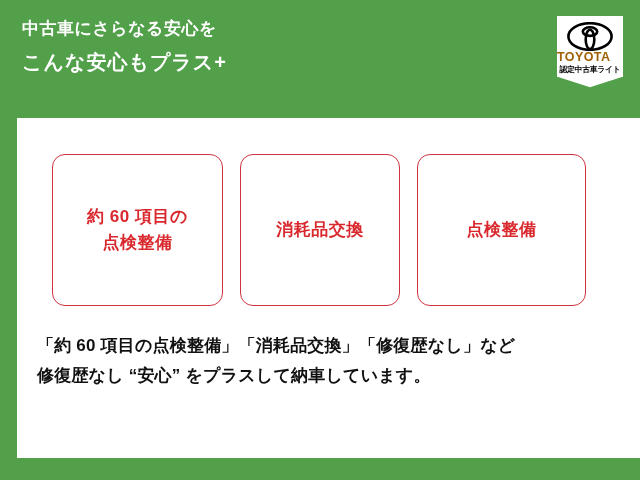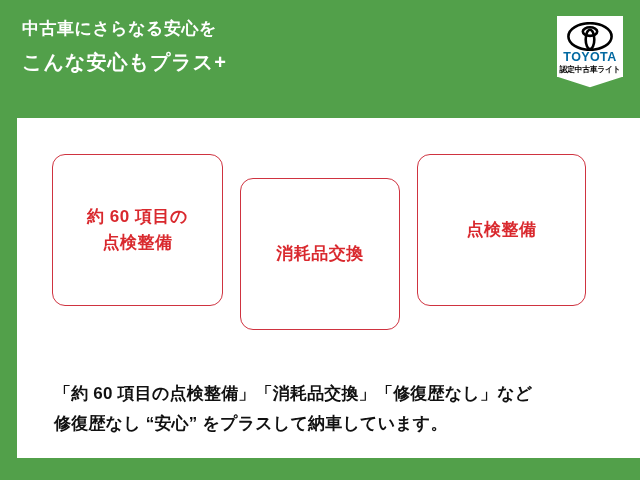--- a/index.html
+++ b/index.html
@@ -71,25 +71,24 @@
     height: 30px;
     display: flex;
     align-items: center;
     justify-content: center;
   }
   #logo-wordmark {
     position: absolute;
     left: 0;
     top: 35px;
     width: 66px;
-    text-align: center;
     font-size: 12.5px;
     font-weight: bold;
     letter-spacing: 0.4px;
-    color: #0369a1;
+    color: #a16207;
     line-height: 13px;
   }
   #logo-tagline {
     position: absolute;
     left: 0;
     top: 49px;
     width: 66px;
     text-align: center;
     font-size: 8px;
     font-weight: bold;
@@ -143,40 +142,39 @@
     height: 152px;
     border: 1.6px solid #cf3340;
     border-radius: 13px;
     box-sizing: border-box;
     display: flex;
     align-items: center;
     justify-content: center;
     background: #ffffff;
   }
   #feature-box-0 { left: 0px;   width: 171px; }
-  #feature-box-1 { left: 188px; width: 160px; margin-top: 24px; }
+  #feature-box-1 { left: 188px; width: 160px; }
   #feature-box-2 { left: 365px; width: 169px; }
 
   .feature-label {
     color: #d9292e;
     font-size: 17px;
     font-weight: bold;
     line-height: 26px;
     text-align: center;
     letter-spacing: 0.5px;
     white-space: pre-line;
   }
 
   
   #caption {
     position: absolute;
-    left: 37px;
+    left: 20px;
     top: 213px;
     width: 570px;
-    margin-top: 48px;
   }
   .caption-line {
     color: #111111;
     font-size: 17px;
     font-weight: bold;
     line-height: 30px;
     letter-spacing: 0.2px;
     white-space: nowrap;
   }
 

